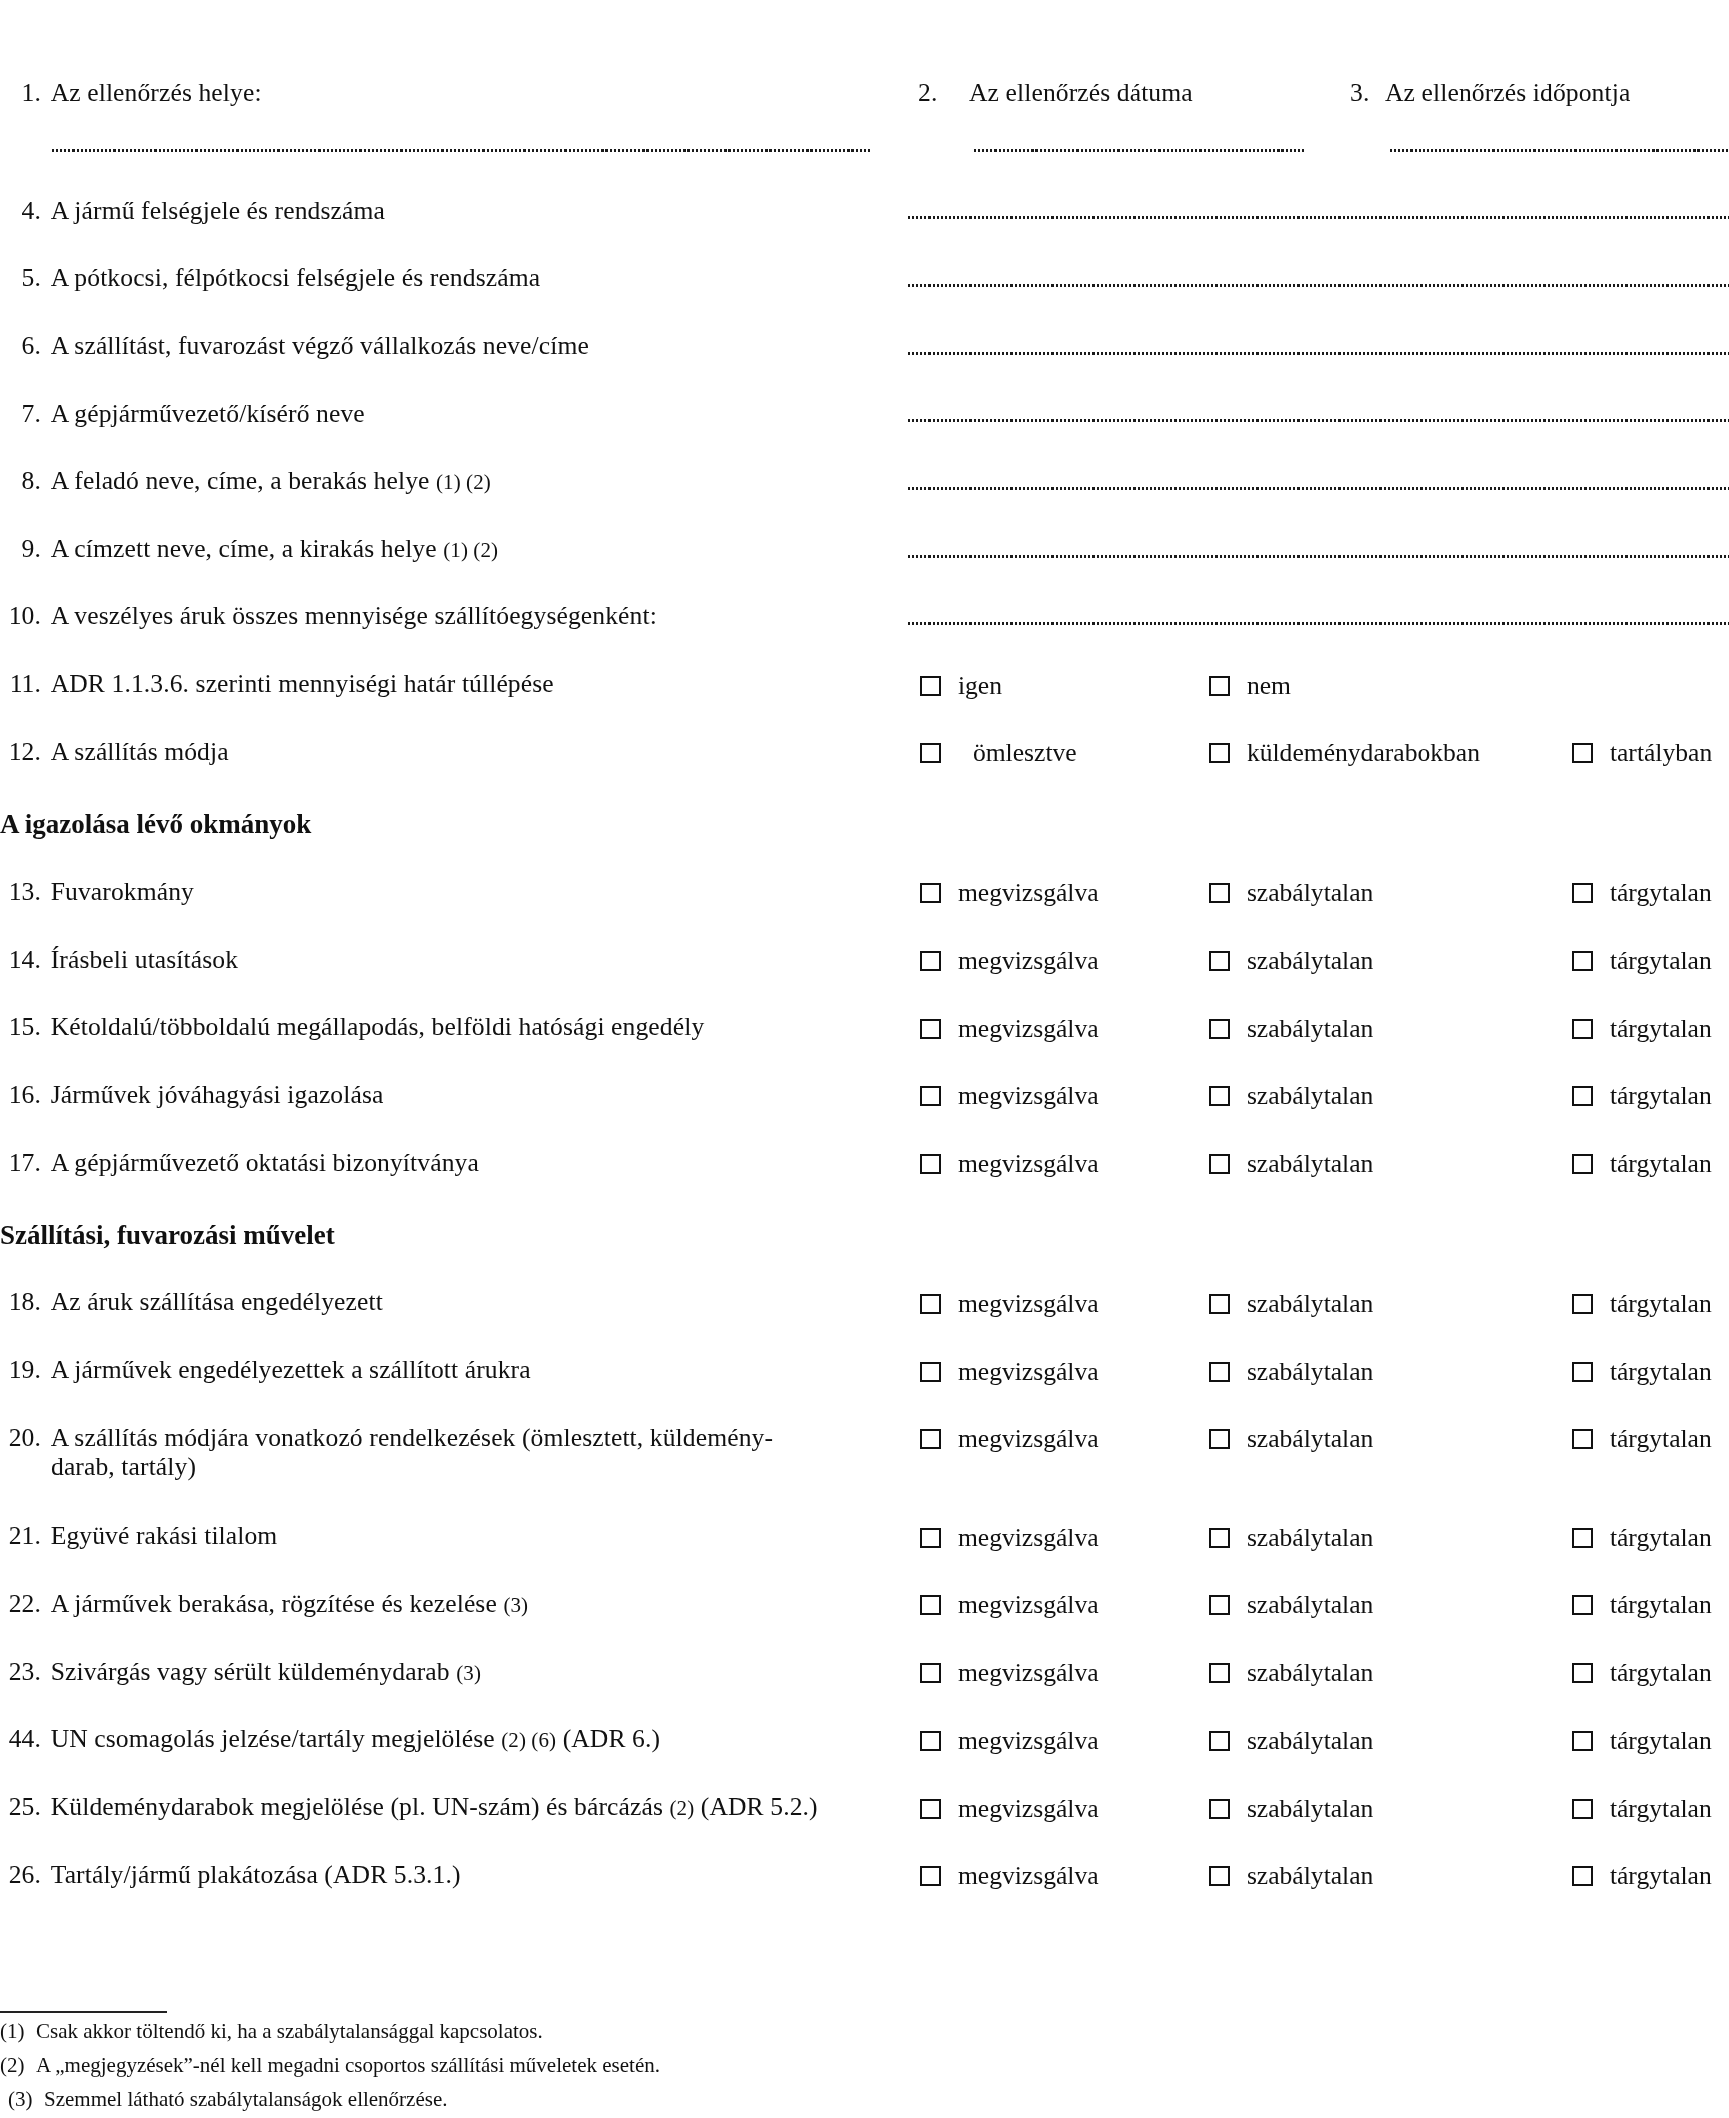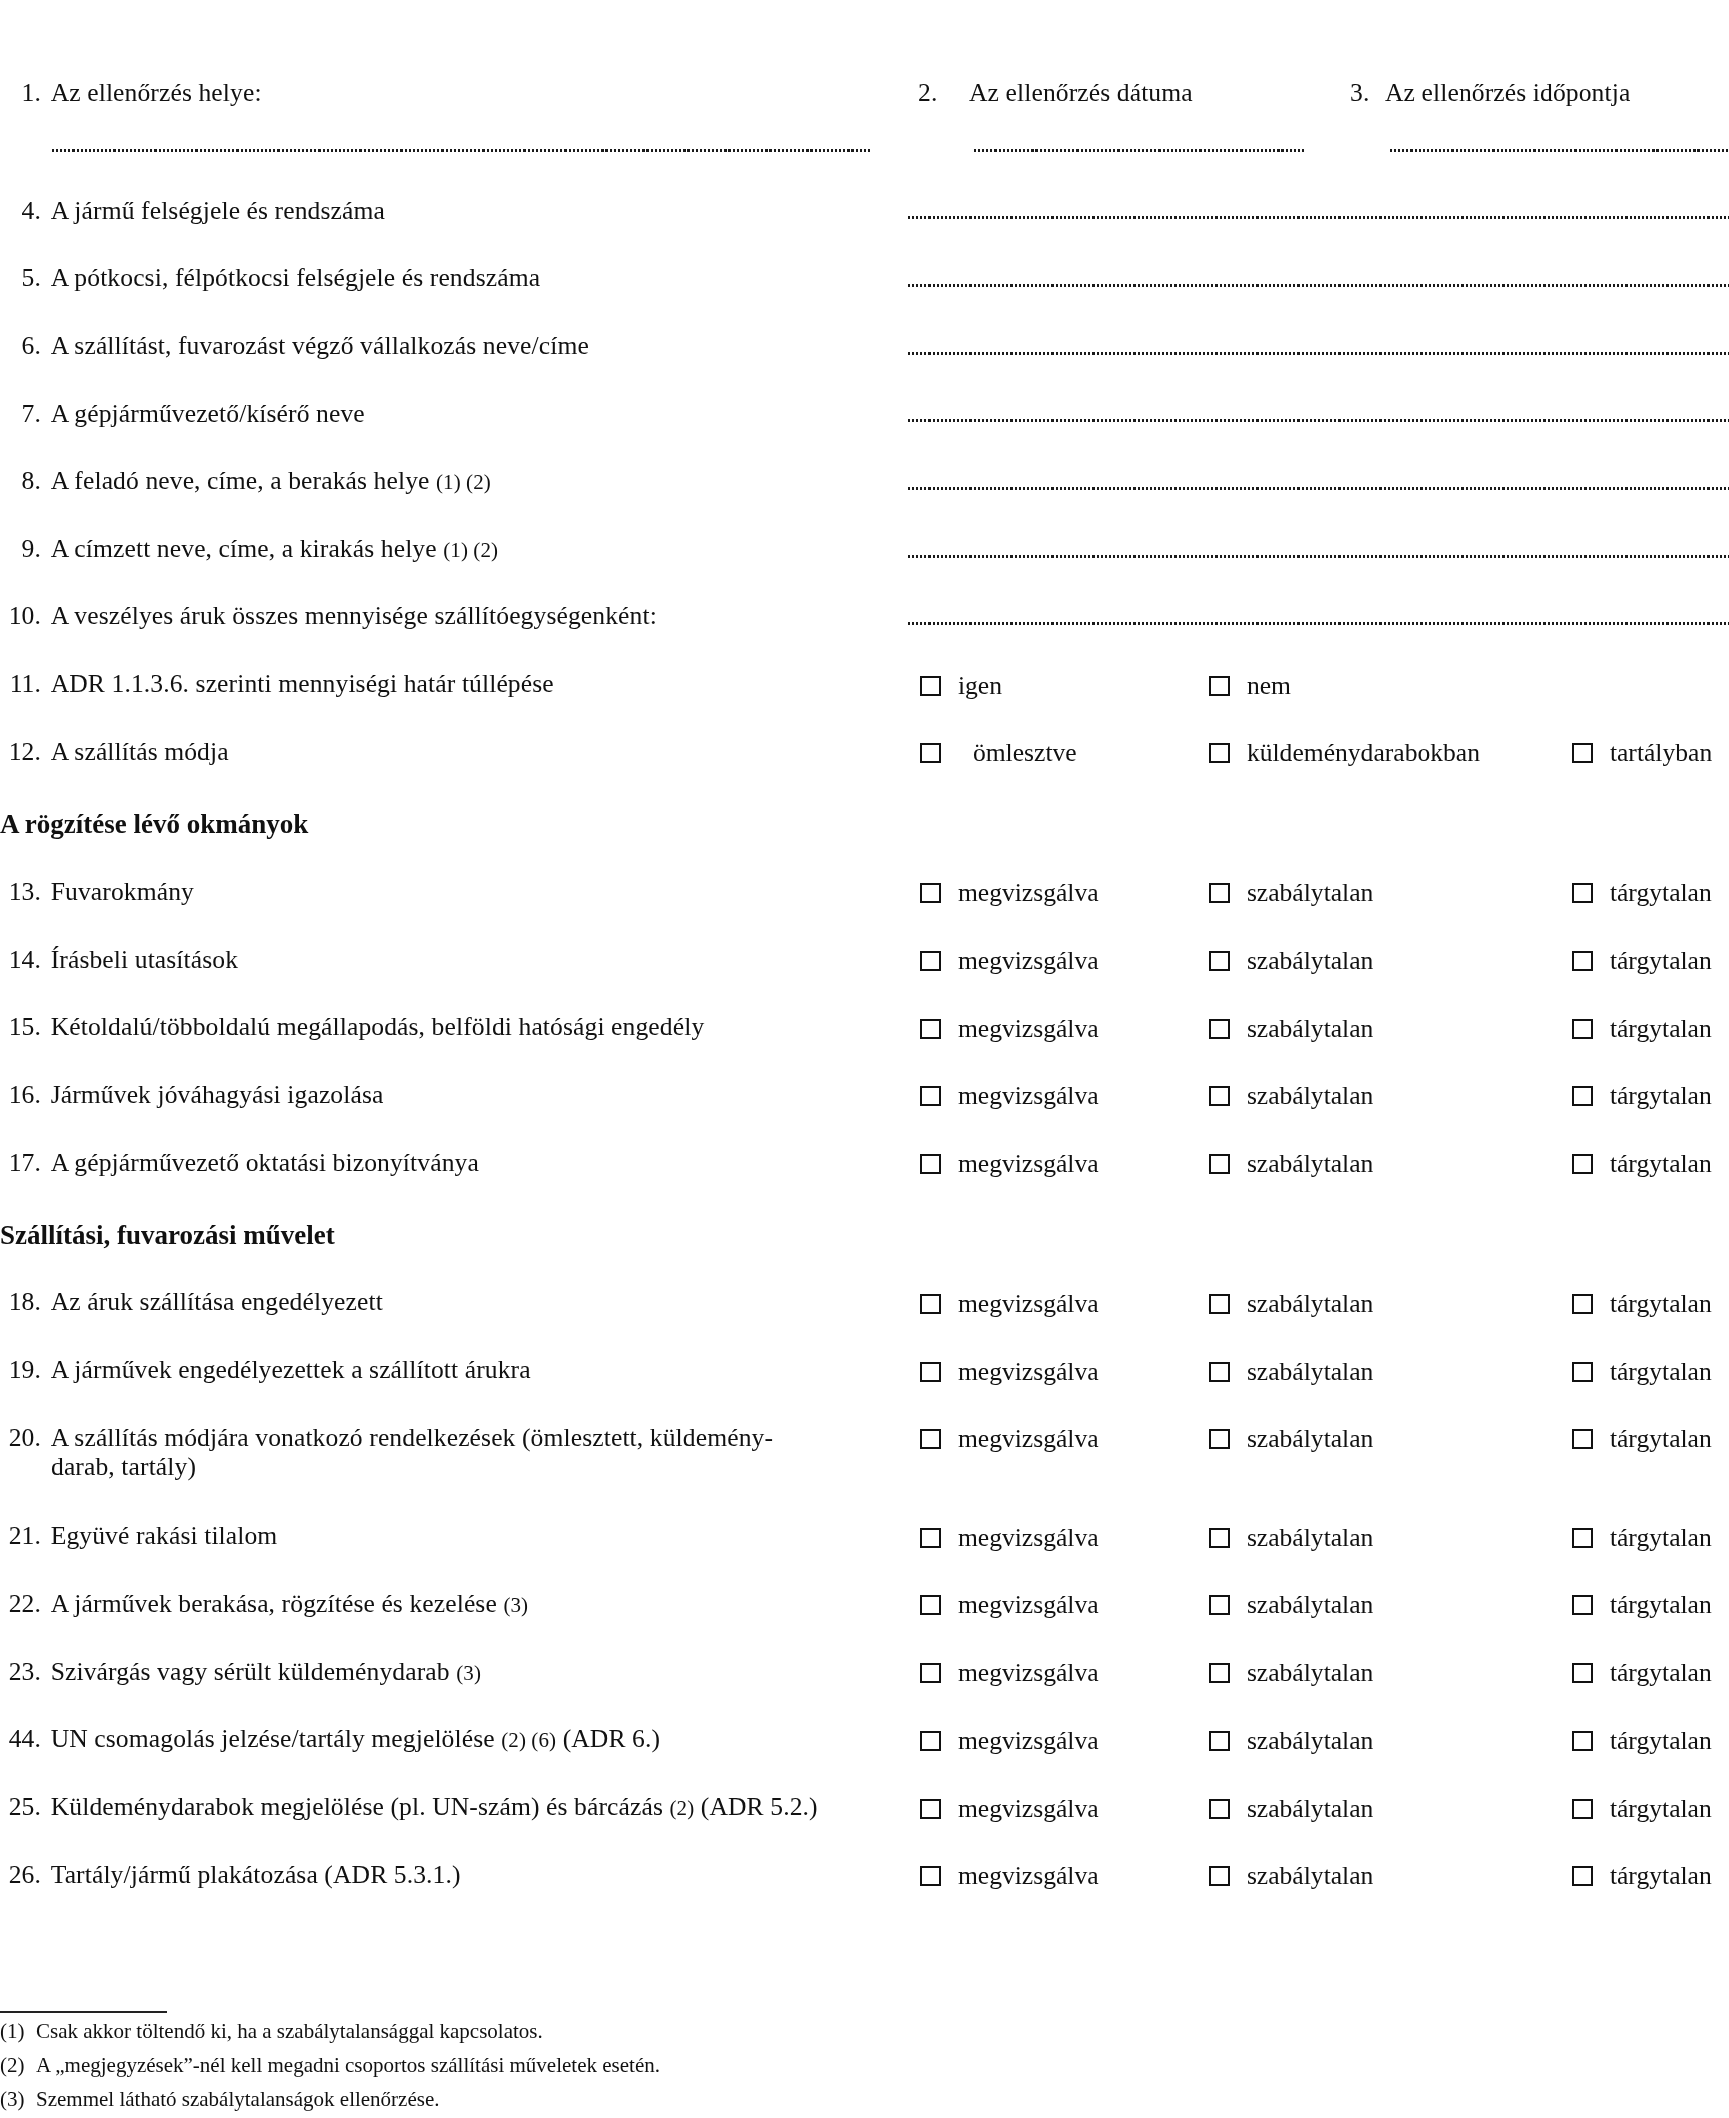--- a/index.html
+++ b/index.html
@@ -65,21 +65,21 @@
       <span class="cb-label">ömlesztve</span>
     </div>
     <div class="cb" style="left:1209px;top:738px;">
       <span class="box"></span>
       <span class="cb-label">küldeménydarabokban</span>
     </div>
     <div class="cb" style="left:1572px;top:738px;">
       <span class="box"></span>
       <span class="cb-label">tartályban</span>
     </div>
-    <div class="abs heading" style="left:0;top:808px;">A rögzítése lévő okmányok</div>
+    <div class="abs heading" style="left:0;top:808px;">A igazolása lévő okmányok</div>
     <div class="abs txt" style="left:0;top:877px;"><span class="num right">13.</span><span>Fuvarokmány</span></div>
     <div class="cb" style="left:920px;top:878px;">
       <span class="box"></span>
       <span class="cb-label">megvizsgálva</span>
     </div>
     <div class="cb" style="left:1209px;top:878px;">
       <span class="box"></span>
       <span class="cb-label">szabálytalan</span>
     </div>
     <div class="cb" style="left:1572px;top:878px;">
@@ -253,15 +253,15 @@
       <span class="box"></span>
       <span class="cb-label">szabálytalan</span>
     </div>
     <div class="cb" style="left:1572px;top:1861px;">
       <span class="box"></span>
       <span class="cb-label">tárgytalan</span>
     </div>
     <div class="rule" style="left:0;top:2011px;width:167px;"></div>
     <div class="abs fn" style="left:0;top:2019px;"><span style="display:inline-block;width:36px;">(1)</span><span>Csak akkor töltendő ki, ha a szabálytalansággal kapcsolatos.</span></div>
     <div class="abs fn" style="left:0;top:2053px;"><span style="display:inline-block;width:36px;">(2)</span><span>A „megjegyzések”-nél kell megadni csoportos szállítási műveletek esetén.</span></div>
-    <div class="abs fn" style="left:0;top:2087px;"><span style="display:inline-block;width:36px;">(3)</span><span>Szemmel látható szabálytalanságok ellenőrzése.</span></div>
+    <div class="abs fn" style="left:0;top:2087px;padding-left:8px;"><span style="display:inline-block;width:36px;">(3)</span><span>Szemmel látható szabálytalanságok ellenőrzése.</span></div>
   </div>
 
 
 </body></html>

